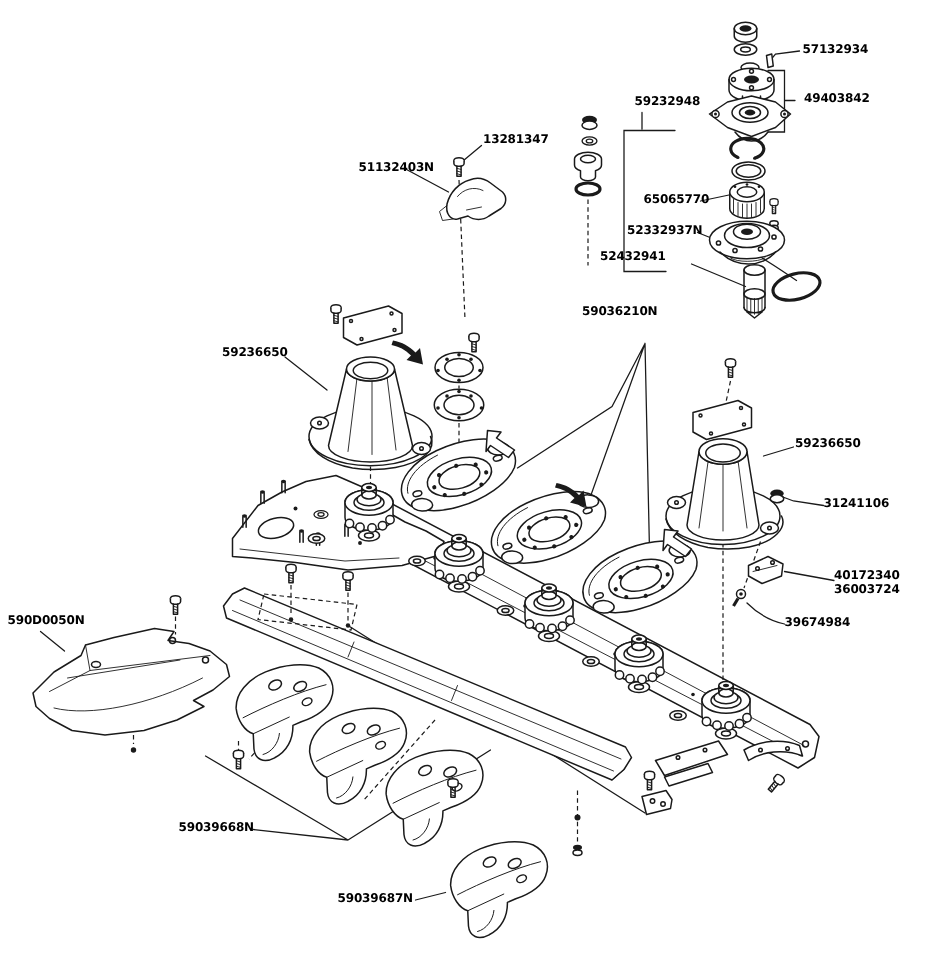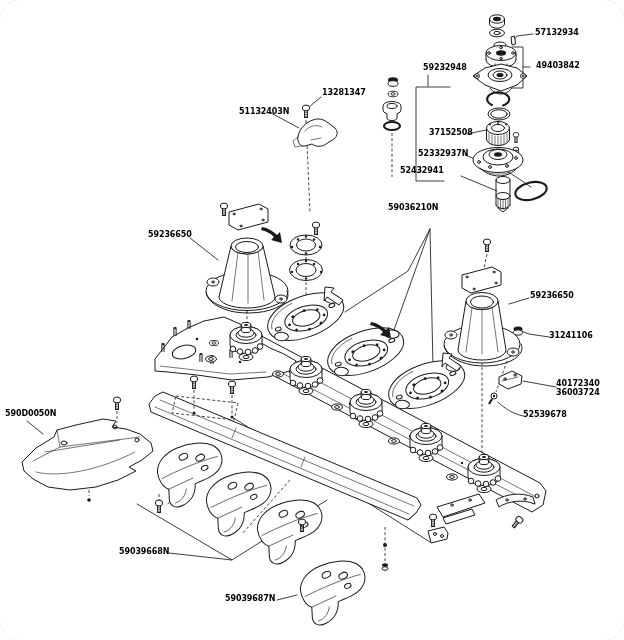--- a/index.html
+++ b/index.html
@@ -1,17 +1,17 @@
 <!DOCTYPE html>
 <html><head>
 <meta charset="utf-8">
 <style>
   html,body{margin:0;padding:0;background:#fff;}
   #stage{position:relative;width:624px;height:640px;background:#c4b5fd;overflow:hidden;
-         font-family:"DejaVu Sans",sans-serif;border-radius:19px;}
+         font-family:"DejaVu Sans",sans-serif;}
   #art{position:absolute;left:0;top:0;}
   .lbl{position:absolute;font:700 8px "DejaVu Sans",sans-serif;color:#000;
        letter-spacing:-0.1px;white-space:nowrap;line-height:8px;}
   
   .s{fill:none;stroke:#1a1a1a;stroke-width:1;stroke-linecap:round;stroke-linejoin:round;}
   .t{stroke-width:.6;}
   .wf{fill:#ffffff;stroke:#1a1a1a;stroke-width:1;stroke-linejoin:round;}
   .df{fill:#1a1a1a;stroke:none;}
   .thin{fill:none;stroke:#1a1a1a;stroke-width:.85;stroke-linecap:round;}
   .dash{fill:none;stroke:#1a1a1a;stroke-width:.8;stroke-dasharray:3 2.2;}
@@ -360,26 +360,26 @@
     <path class="wf" d="M325,287 L334,288 L331,292 L343,300 L339,305 L327,297 L324,301 Z"></path>
     <path class="wf" d="M443,353 L452,354 L449,358 L461,366 L457,371 L445,363 L442,367 Z"></path>
   </g>
 </svg>
 
   <div class="lbl" style="left:535px;top:29px">57132934</div>
   <div class="lbl" style="left:536px;top:62px">49403842</div>
   <div class="lbl" style="left:423px;top:64px">59232948</div>
   <div class="lbl" style="left:322px;top:89px">13281347</div>
   <div class="lbl" style="left:239px;top:108px">51132403N</div>
-  <div class="lbl" style="left:429px;top:129px">37152508</div>
+  <div class="lbl" style="left:429px;top:129px">65065770</div>
   <div class="lbl" style="left:418px;top:150px">52332937N</div>
   <div class="lbl" style="left:400px;top:167px">52432941</div>
   <div class="lbl" style="left:388px;top:204px">59036210N</div>
   <div class="lbl" style="left:148px;top:231px">59236650</div>
   <div class="lbl" style="left:530px;top:292px">59236650</div>
   <div class="lbl" style="left:549px;top:332px">31241106</div>
   <div class="lbl" style="left:556px;top:380px">40172340</div>
   <div class="lbl" style="left:556px;top:389px">36003724</div>
-  <div class="lbl" style="left:523px;top:411px">52539678</div>
+  <div class="lbl" style="left:523px;top:411px">39674984</div>
   <div class="lbl" style="left:5px;top:410px">590D0050N</div>
   <div class="lbl" style="left:119px;top:548px">59039668N</div>
   <div class="lbl" style="left:225px;top:595px">59039687N</div>
 </div>
 
 </body></html>

